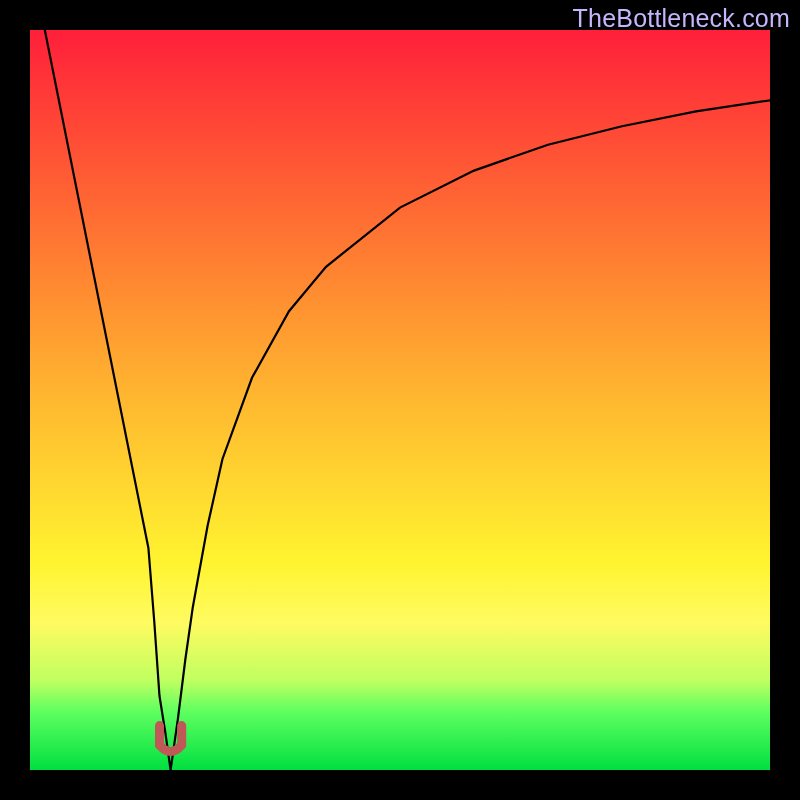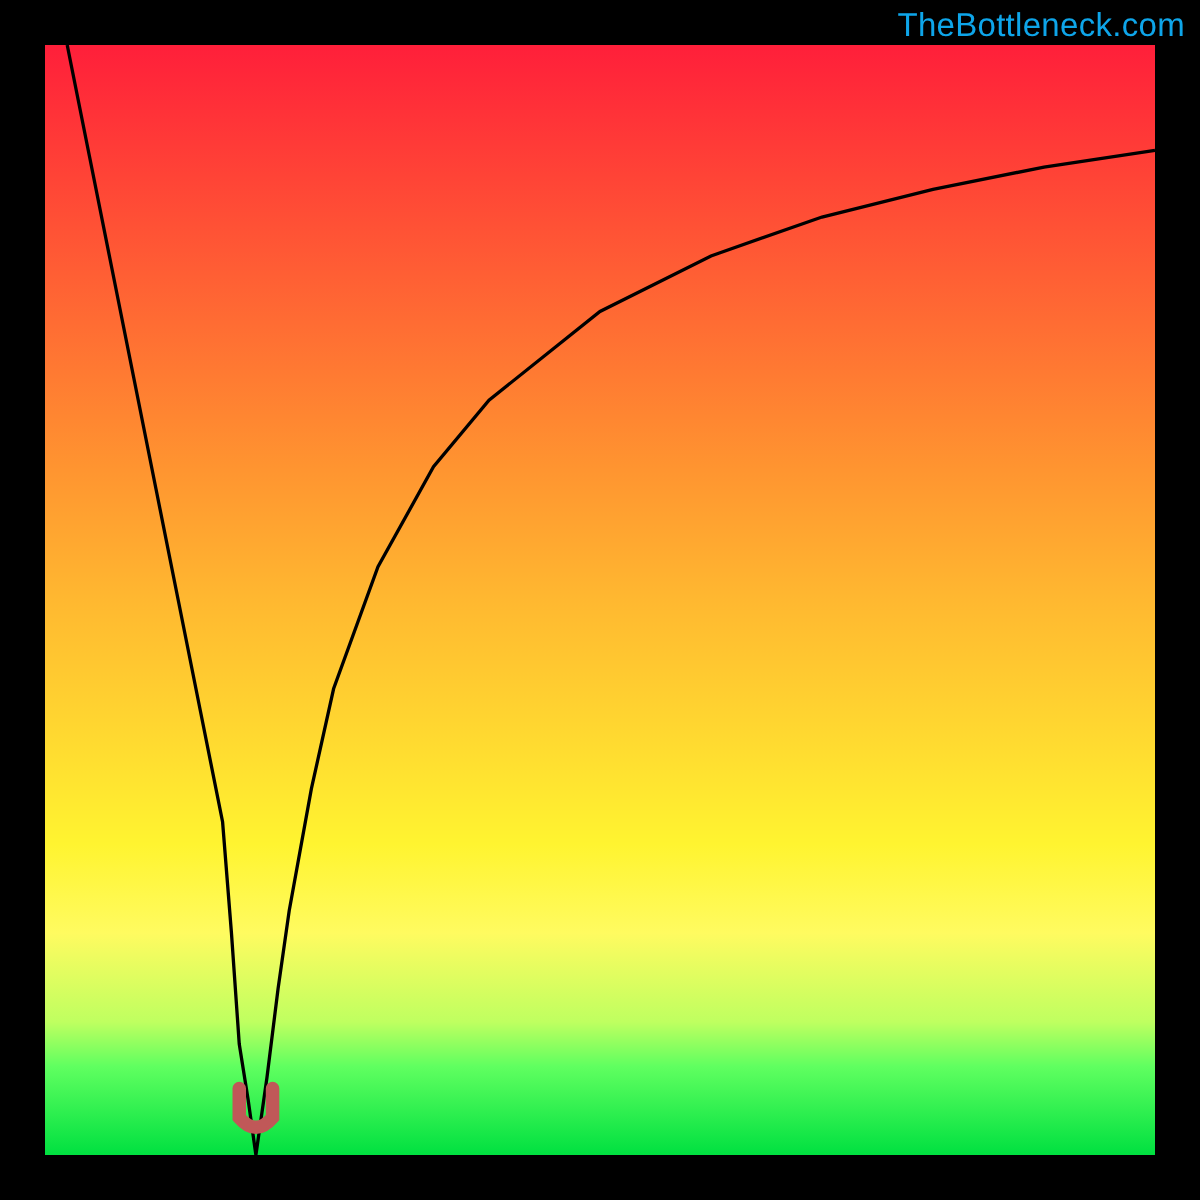--- a/index.html
+++ b/index.html
@@ -36,22 +36,22 @@
       #fffb60 80%,
       #bfff60 88%,
       #60ff60 92%,
       #00e040 100%
     );
   }
   .watermark {
     position: absolute;
     top: 4px;
     right: 10px;
-    color: #0ea5e9;
-    font-size: 22px;
+    color: #c4b5fd;
+    font-size: 25px;
     font-weight: 500;
     letter-spacing: 0.2px;
     user-select: none;
   }
   svg.curve {
     position: absolute;
     left: 0;
     top: 0;
     width: 740px;
     height: 740px;

